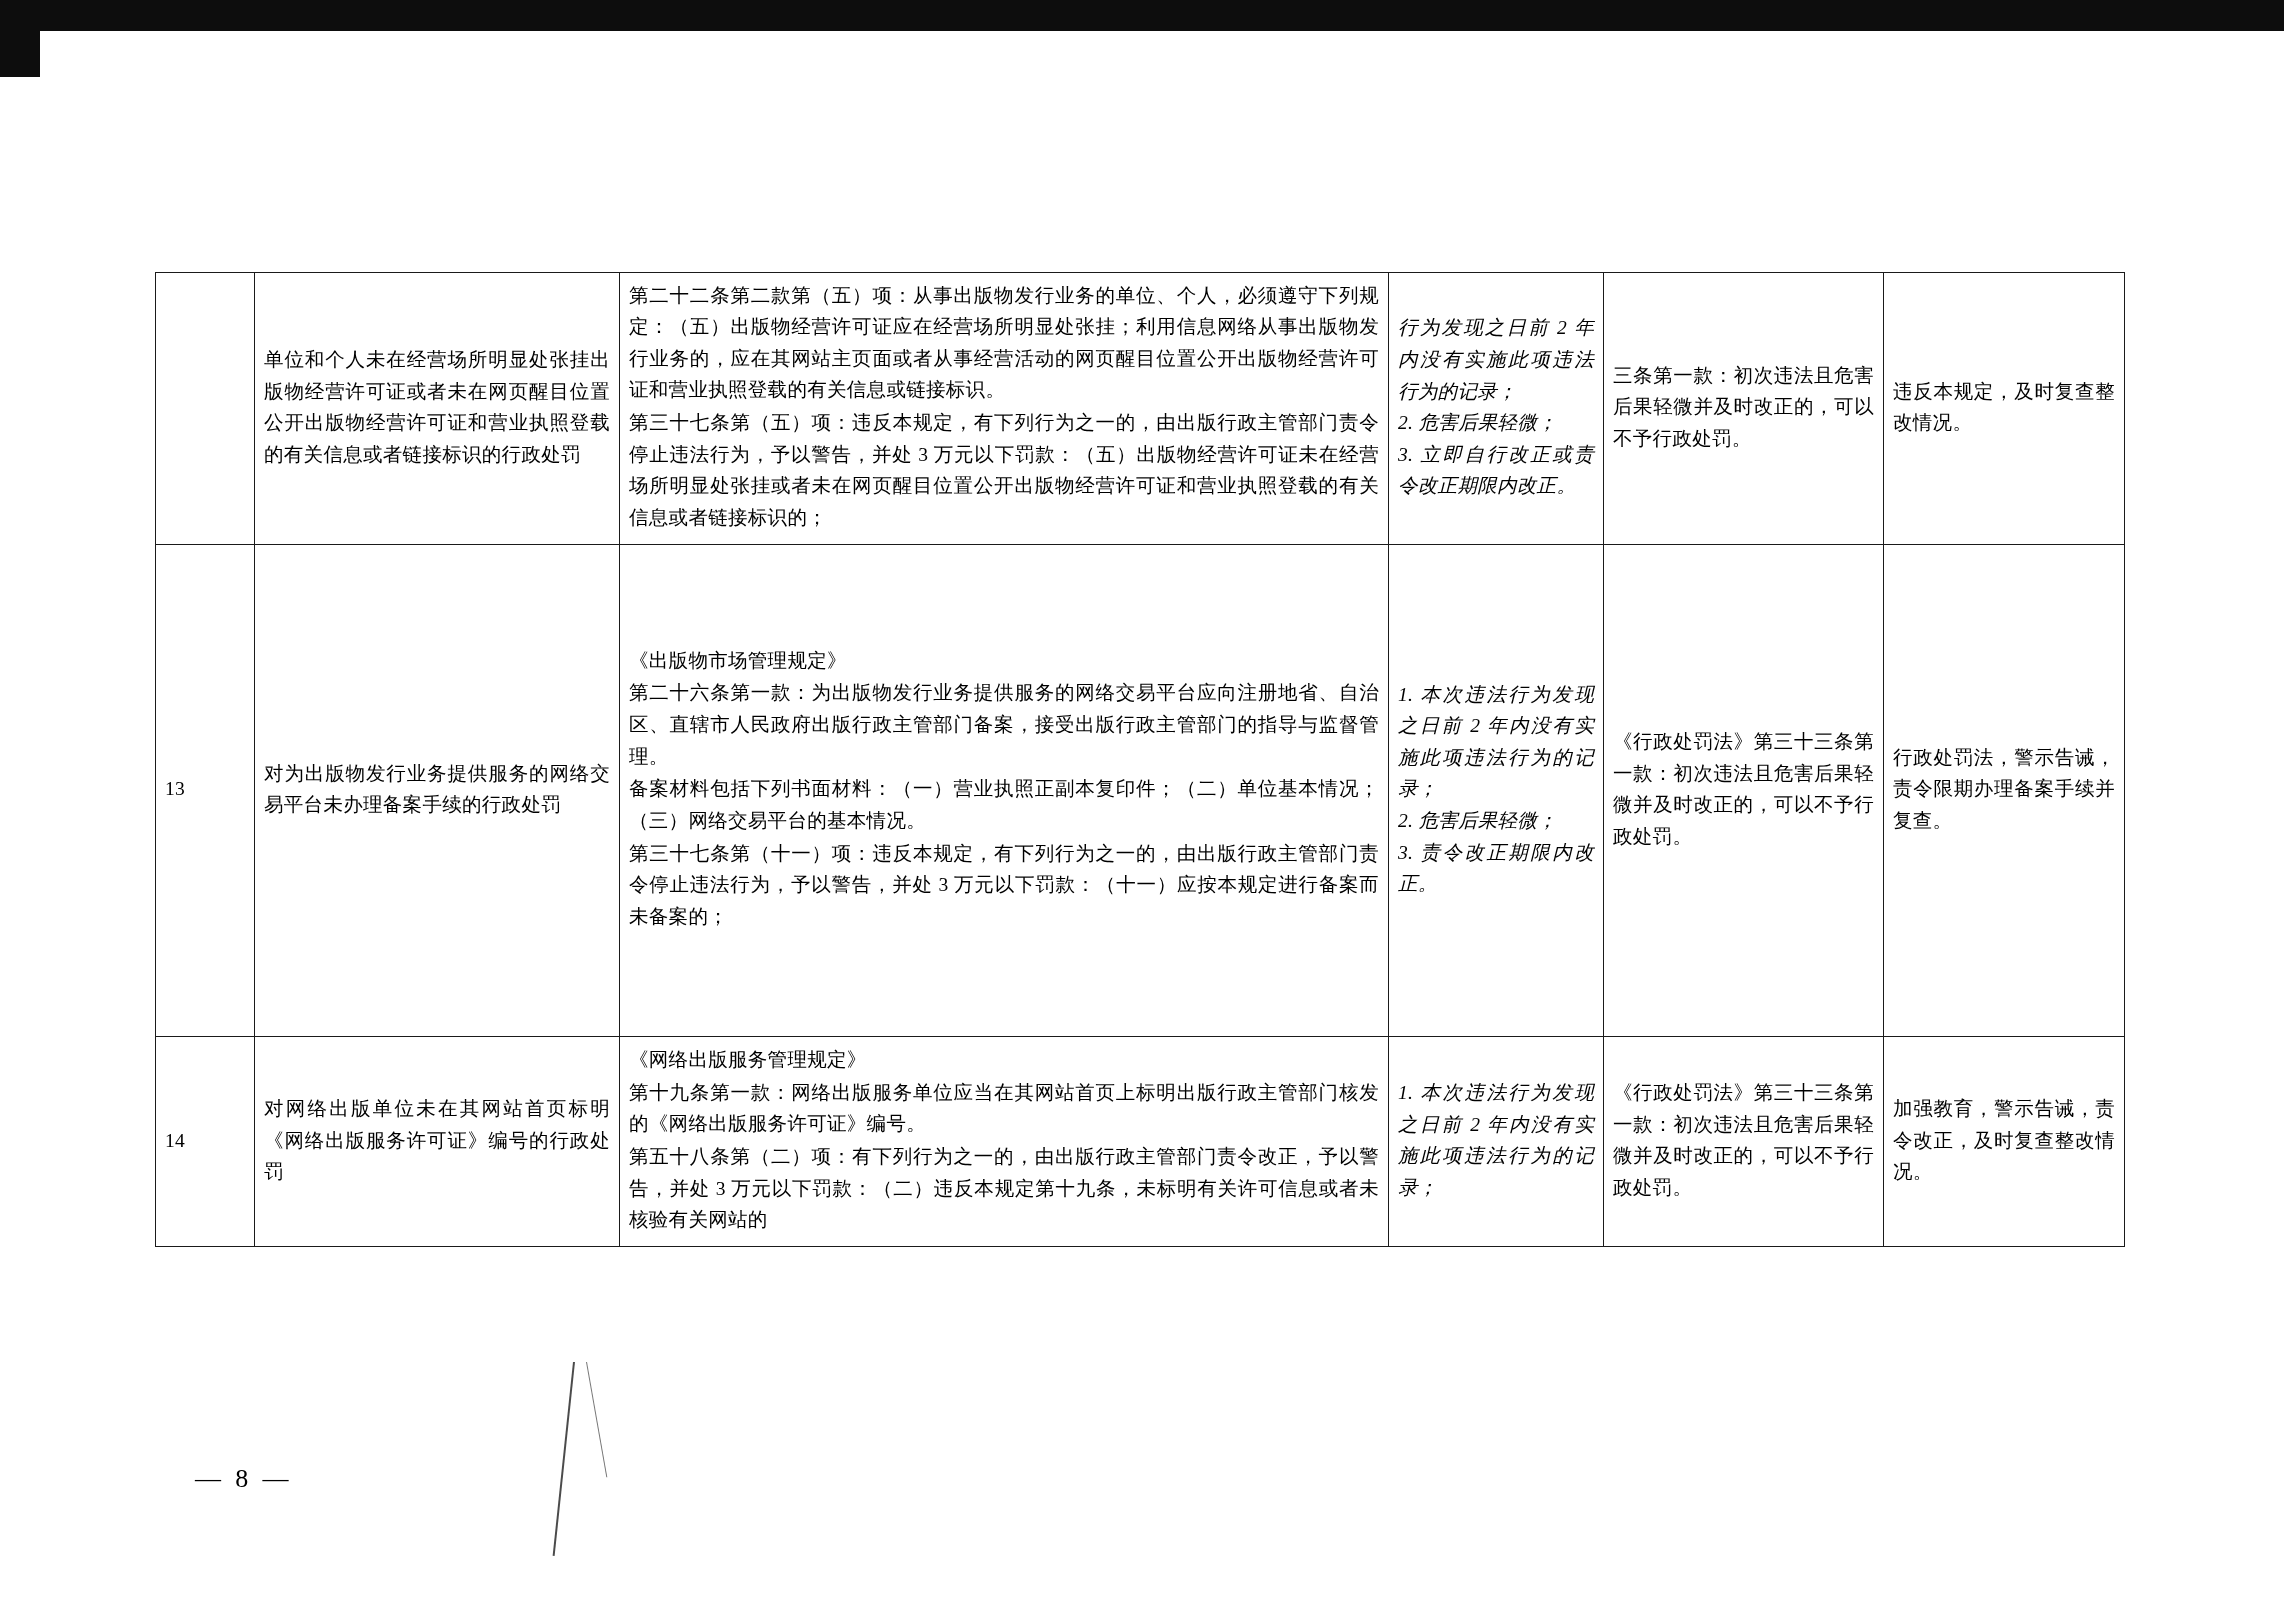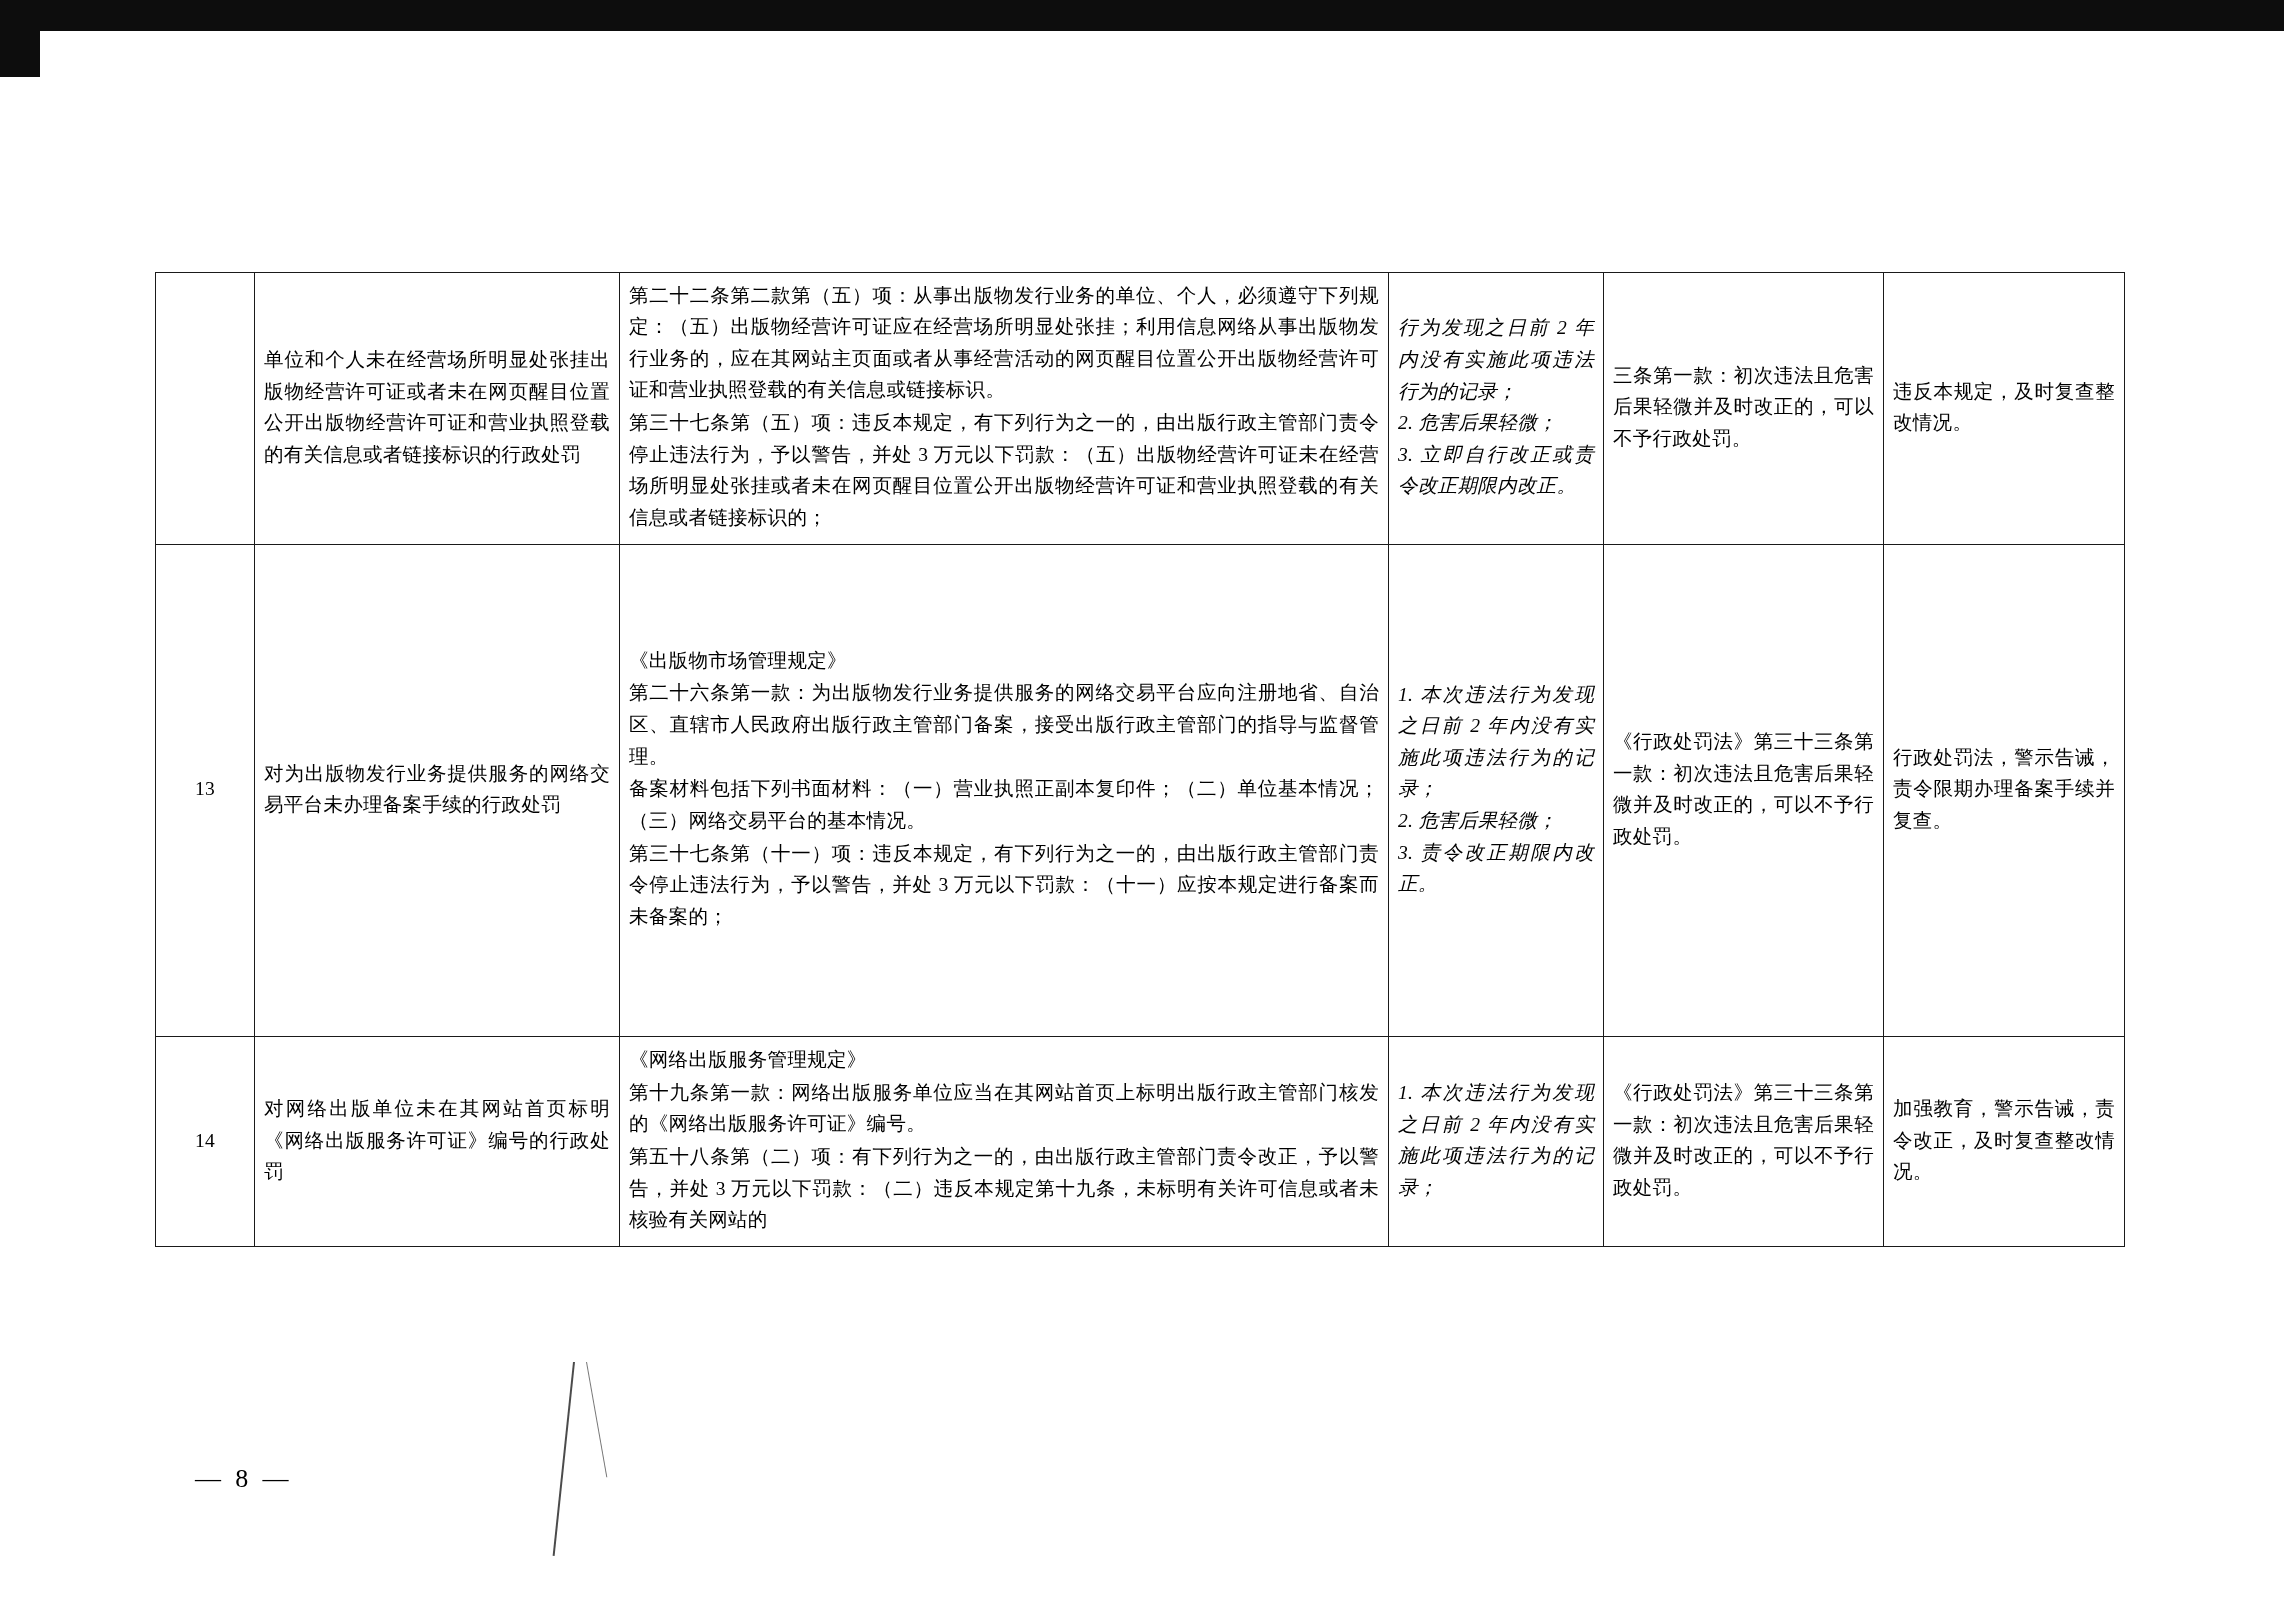--- a/index.html
+++ b/index.html
@@ -61,21 +61,21 @@
 
   
   col.c-no    { width: 99px; }
   col.c-item  { width: 365px; }
   col.c-basis { width: 769px; }
   col.c-cond  { width: 215px; }
   col.c-law   { width: 280px; }
   col.c-meas  { width: 241px; }
 
   .cell-no {
-    text-align: center;
+    text-align: left;
     font-size: 21px;
     vertical-align: middle;
   }
   .cell-item {
     text-align: justify;
     text-align-last: left;
     margin-top: 26px;
   }
   .cell-basis {
     text-align: justify;

